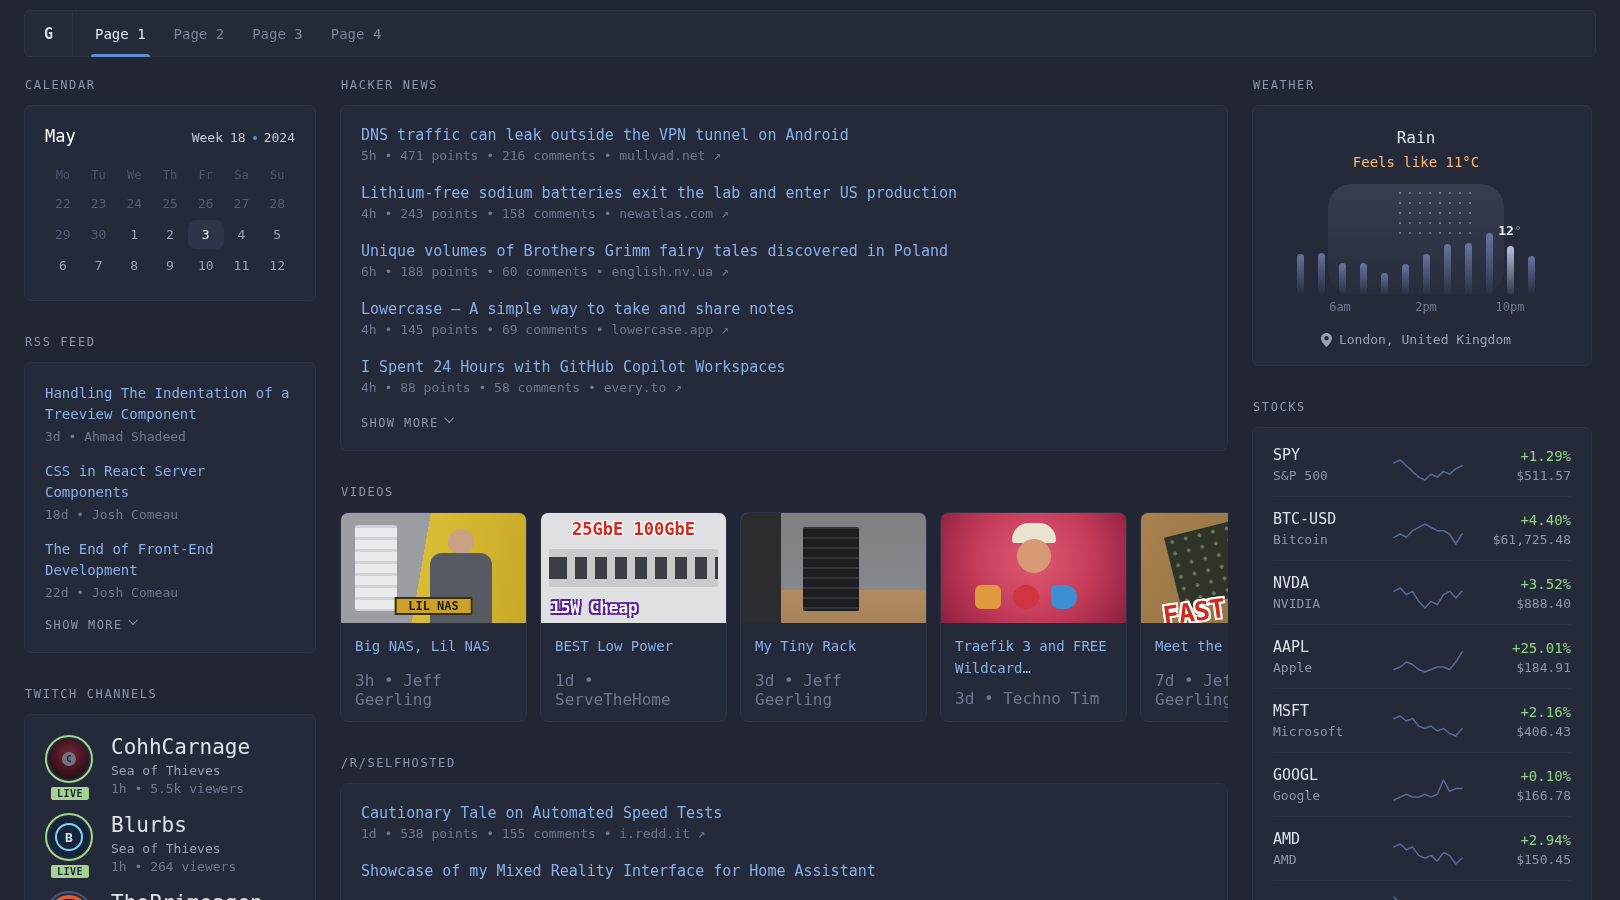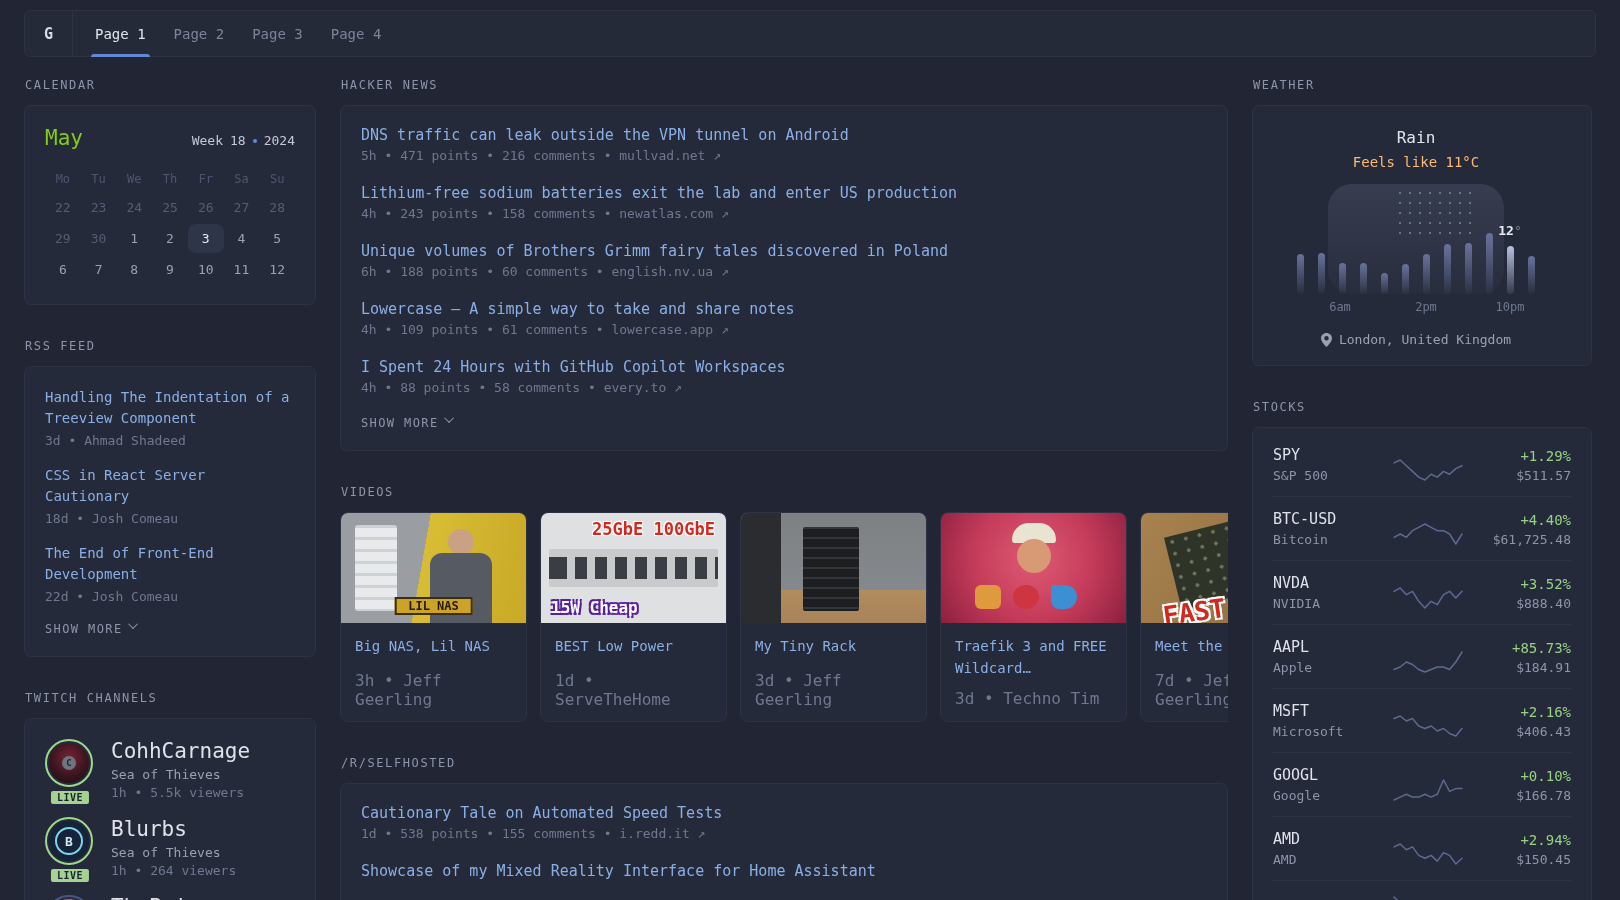--- a/index.html
+++ b/index.html
@@ -22,21 +22,21 @@
   .w-heading{font-size:12px;letter-spacing:1.6px;color:#8d95aa;margin:0 0 13px 1px;}
   .card{background:#252a3a;border:1px solid #2d3345;border-radius:7px;padding:20px;}
   .link{color:#8aafe6;text-decoration:none;display:block;}
   .meta{color:#6f7890;font-size:13px;margin-top:4px;}
   .show-more{display:flex;align-items:flex-start;gap:8px;font-size:12px;letter-spacing:1.4px;
     color:#8d95aa;cursor:pointer;margin-top:18px;}
   .chev{width:7px;height:7px;border-left:1.6px solid #8d95aa;border-bottom:1.6px solid #8d95aa;
     transform:rotate(-45deg) translateY(-2px);}
   
   .cal-head{display:flex;justify-content:space-between;align-items:baseline;margin-bottom:14px;}
-  .cal-month{font-size:21px;color:#84cc16;}
+  .cal-month{font-size:17px;color:#ffffff;}
   .cal-week{font-size:13px;color:#c3c9d8;display:flex;align-items:center;gap:7px;}
   .cal-dot{width:4px;height:4px;border-radius:50%;background:#6288d8;display:inline-block;}
   .cal-grid{display:grid;grid-template-columns:repeat(7,1fr);row-gap:2px;}
   .cal-cell{height:29px;display:flex;align-items:center;justify-content:center;font-size:13px;}
   .cal-hdr{color:#4e5570;font-size:12px;}
   .cal-day{color:#99a1b5;}
   .cal-day.dim{color:#555d76;}
   .cal-day.today{background:#2f3549;border-radius:8px;color:#e8ebf2;}
   
   .feed-item{margin-bottom:17px;}
@@ -76,21 +76,21 @@
   
   .th1{background:linear-gradient(100deg,#9a9ea2 0%,#9a9ea2 44%,#d8bd34 44%,#c9a928 100%);}
   .th1 .case{position:absolute;left:14px;top:12px;width:42px;height:86px;background:#e8eaec;border-radius:3px;
     background-image:repeating-linear-gradient(180deg,#cdd2d6 0 3px,transparent 3px 12px);}
   .th1 .head{position:absolute;right:52px;top:16px;width:26px;height:26px;border-radius:50%;background:#caa183;}
   .th1 .body{position:absolute;right:34px;top:40px;width:62px;height:70px;border-radius:12px 12px 0 0;background:#565b63;}
   .th1 .badge{position:absolute;bottom:8px;left:50%;transform:translateX(-50%);background:#caa328;
     border:2px solid #3a2f10;color:#221a08;font-weight:bold;font-size:12px;padding:0 12px;white-space:nowrap;}
   .th2{background:#dfe0e2;}
   .th2 .t{position:absolute;top:6px;width:100%;text-align:center;font-size:17px;font-weight:bold;color:#d02a20;
-    text-shadow:-1px -1px 0 #fff,1px -1px 0 #fff,-1px 1px 0 #fff,1px 1px 0 #fff;white-space:nowrap;margin-left:20px;}
+    text-shadow:-1px -1px 0 #fff,1px -1px 0 #fff,-1px 1px 0 #fff,1px 1px 0 #fff;white-space:nowrap;}
   .th2 .switch{position:absolute;top:36px;left:8px;right:8px;height:38px;background:#c8cacc;border-radius:2px;
     background-image:repeating-linear-gradient(90deg,#3a3e44 0 12px,#c8cacc 12px 20px);background-position:6px 8px;
     background-size:auto 22px;background-repeat:repeat-x;}
   .th2 .b{position:absolute;bottom:6px;left:10px;font-size:16px;font-weight:bold;color:#fff;
     text-shadow:-2px -2px 0 #5a1fa0,2px -2px 0 #5a1fa0,-2px 2px 0 #5a1fa0,2px 2px 0 #5a1fa0;}
   .th3{background:linear-gradient(180deg,#7e8184 0%,#85888c 70%,#b08c5e 70%,#a8835a 100%);}
   .th3 .rack{position:absolute;left:62px;top:14px;width:56px;height:84px;background:#1c1e20;border-radius:2px;
     background-image:repeating-linear-gradient(180deg,#32363a 0 2px,transparent 2px 10px);}
   .th3 .side{position:absolute;left:0;top:0;width:40px;height:110px;background:#2a2c2f;}
   .th4{background:radial-gradient(circle at 50% 42%,#e05a74 0%,#c23a58 55%,#8c1f3f 100%);}
@@ -206,21 +206,21 @@
       </div>
 
       <div class="widget">
         <div class="w-heading">RSS FEED</div>
         <div class="card">
           <div class="feed-item">
             <a class="link">Handling The Indentation of a Treeview Component</a>
             <div class="meta">3d • Ahmad Shadeed</div>
           </div>
           <div class="feed-item">
-            <a class="link">CSS in React Server Cautionary</a>
+            <a class="link">CSS in React Server Components</a>
             <div class="meta">18d • Josh Comeau</div>
           </div>
           <div class="feed-item">
             <a class="link">The End of Front-End Development</a>
             <div class="meta">22d • Josh Comeau</div>
           </div>
           <div class="show-more">
             <span>SHOW MORE</span>
             <span class="chev"></span>
           </div>
@@ -290,21 +290,21 @@
           <div class="hn-item">
             <a class="link">Lithium-free sodium batteries exit the lab and enter US production</a>
             <div class="meta">4h • 243 points • 158 comments • newatlas.com ↗</div>
           </div>
           <div class="hn-item">
             <a class="link">Unique volumes of Brothers Grimm fairy tales discovered in Poland</a>
             <div class="meta">6h • 188 points • 60 comments • english.nv.ua ↗</div>
           </div>
           <div class="hn-item">
             <a class="link">Lowercase – A simple way to take and share notes</a>
-            <div class="meta">4h • 109 points • 61 comments • lowercase.app ↗</div>
+            <div class="meta">4h • 145 points • 69 comments • lowercase.app ↗</div>
           </div>
           <div class="hn-item">
             <a class="link">I Spent 24 Hours with GitHub Copilot Workspaces</a>
             <div class="meta">4h • 88 points • 58 comments • every.to ↗</div>
           </div>
           <div class="show-more">
             <span>SHOW MORE</span>
             <span class="chev"></span>
           </div>
         </div>
@@ -493,21 +493,21 @@
             <div class="stock-sym">
                 <div class="stock-ticker">AAPL</div>
                 <div class="stock-name">Apple</div>
               </div>
             <div class="stock-spark">
                 <svg width="72" height="26" viewBox="0 0 72 26">
                   <polyline points="2.0,20.5 8.2,18.0 14.4,13.0 20.5,15.5 26.7,20.5 32.9,23.0 39.1,20.5 45.3,18.0 51.5,18.0 57.6,20.5 63.8,13.0 70.0,3.0" fill="none" stroke="#5d6990" stroke-width="1.5" stroke-linejoin="round" stroke-linecap="round"></polyline>
                 </svg>
               </div>
             <div class="stock-right">
-                <div class="stock-change up">+85.73%</div>
+                <div class="stock-change up">+25.01%</div>
                 <div class="stock-price">$184.91</div>
               </div>
           </div>
           <div class="stock-row">
             <div class="stock-sym">
                 <div class="stock-ticker">MSFT</div>
                 <div class="stock-name">Microsoft</div>
               </div>
             <div class="stock-spark">
                 <svg width="72" height="26" viewBox="0 0 72 26">

